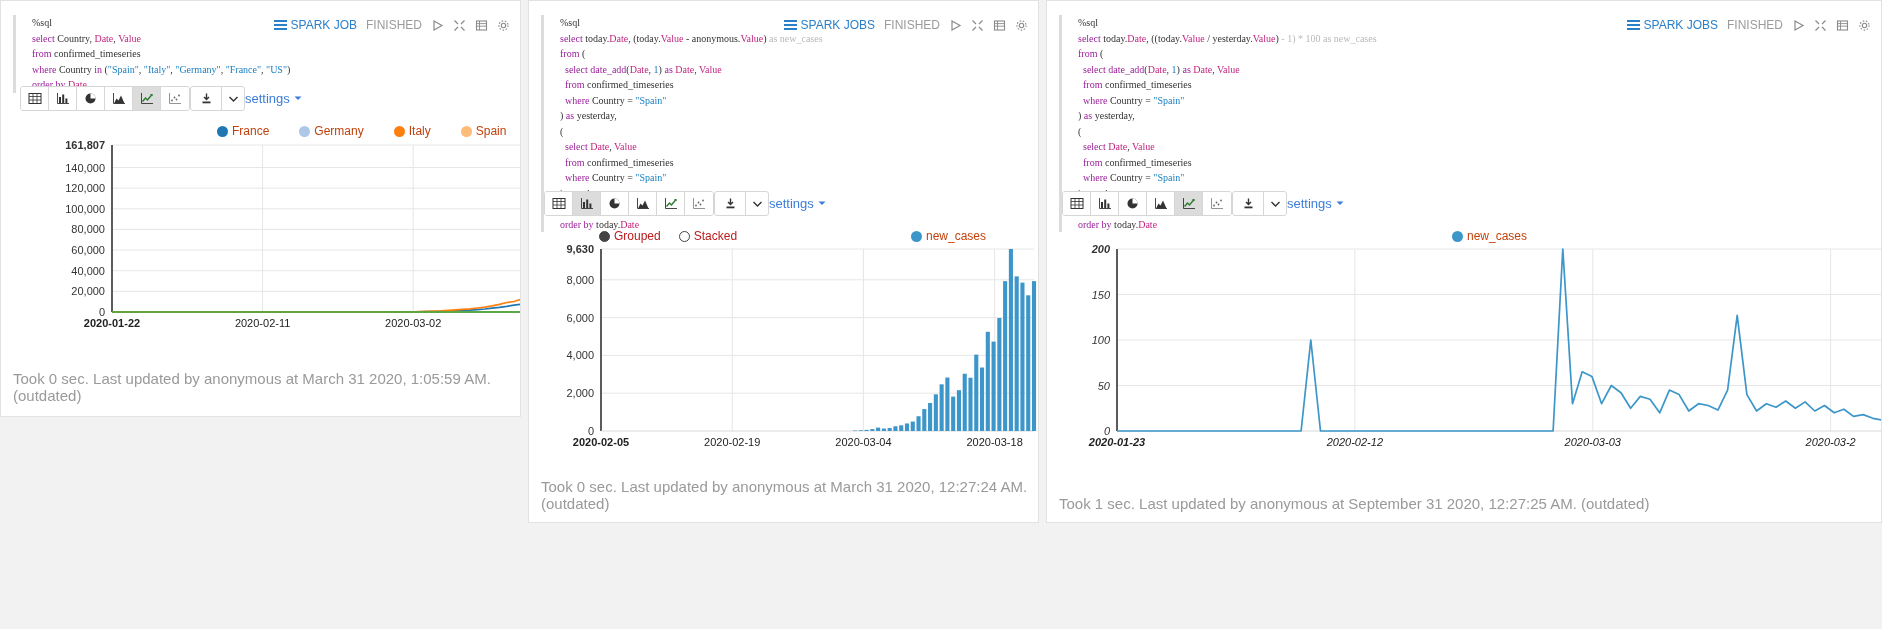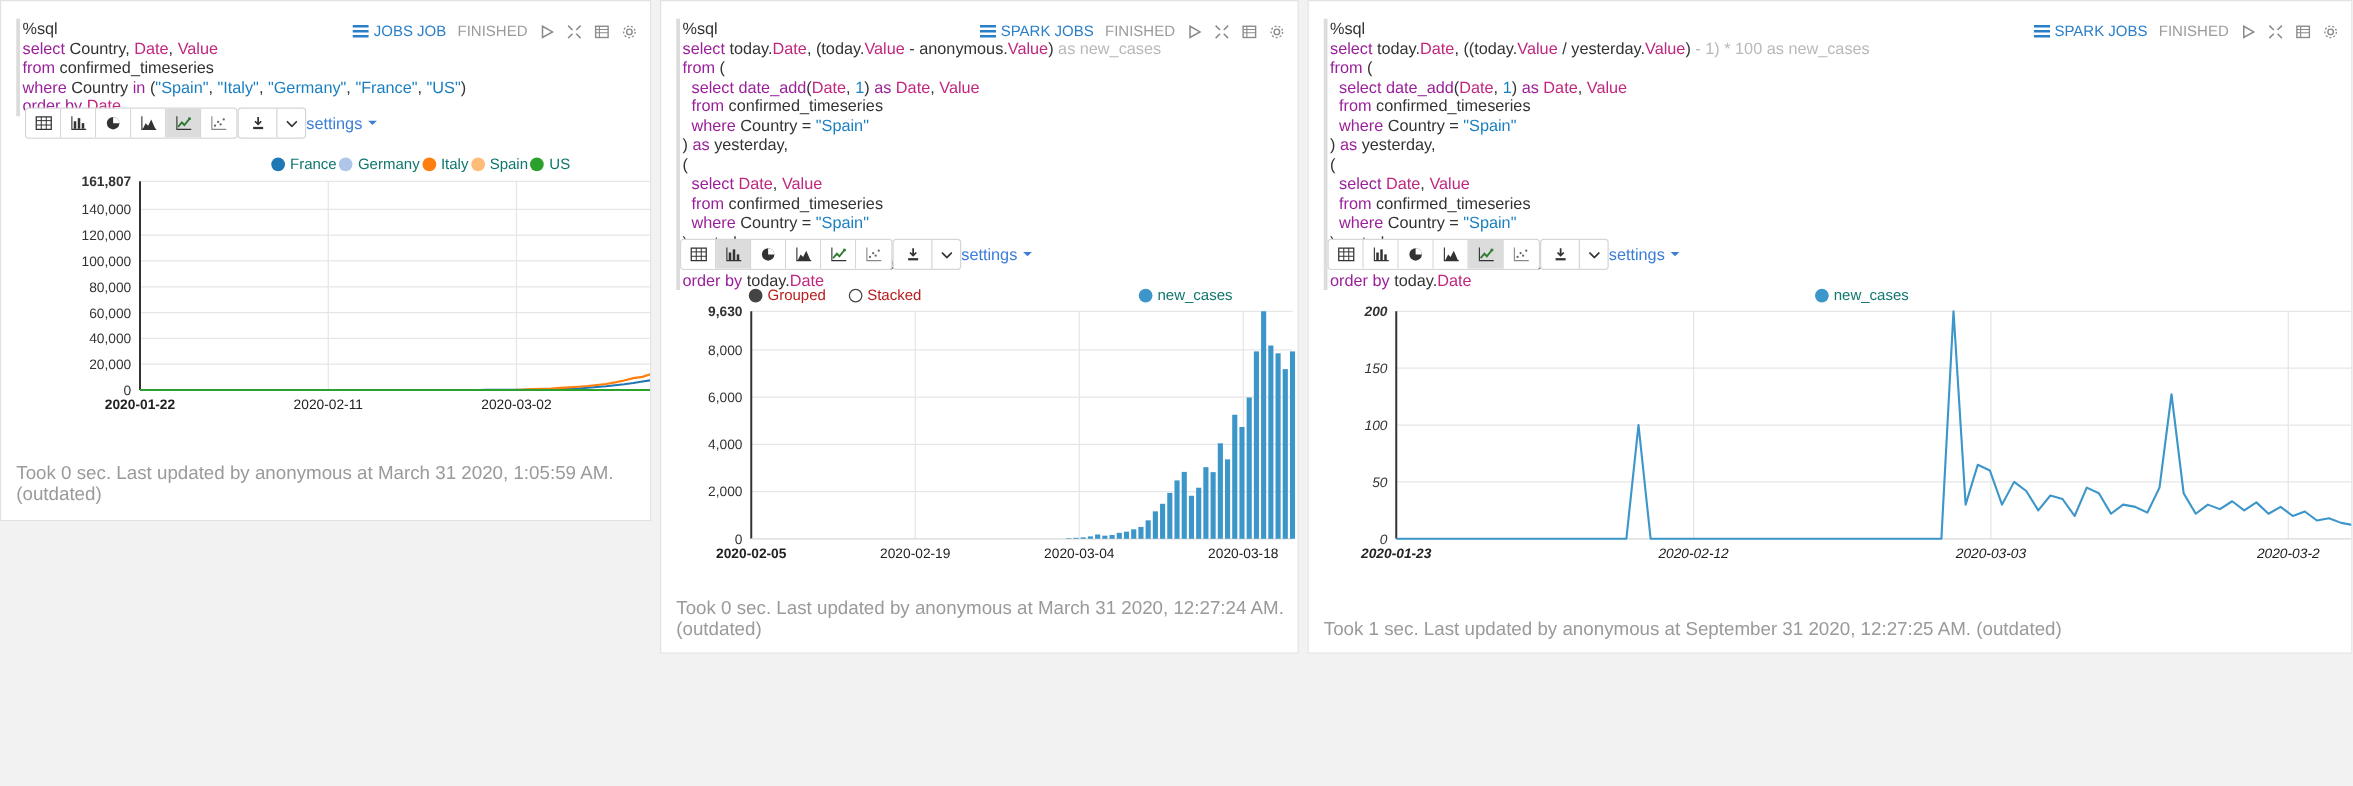--- a/index.html
+++ b/index.html
@@ -27,23 +27,23 @@
 
   
   .editor {
     position: absolute;
     top: 14px;
     left: 12px;
     right: 10px;
   }
   .code-block {
     border-left: 3px solid #dcdcdc;
-    padding-left: 2px;
-    font-family: Liberation Sans, sans-serif;
-    font-size: 13px;
+    padding-left: 16px;
+    font-family: Liberation Serif, serif;
+    font-size: 10px;
     line-height: 15.5px;
     color: #333;
     white-space: pre;
   }
   .kw   { color: #9a1f9a; }
   .fn   { color: #9a1f9a; }
   .str  { color: #1a7fc1; }
   .num  { color: #1a7fc1; }
   .id   { color: #c0267e; }
   .plain{ color: #333333; }
@@ -83,21 +83,21 @@
   }
   .vbtn:last-child { border-right: none; }
   .vbtn.active { background: #dcdcdc; }
   .dl-group { display: flex; border: 1px solid #d6d6d6; border-radius: 3px; overflow: hidden; background:#fff; }
   .dl-btn { width: 30px; height: 23px; display:flex; align-items:center; justify-content:center; cursor:pointer; }
   .dl-caret { width: 23px; height: 23px; display:flex; align-items:center; justify-content:center;
               border-left: 1px solid #d6d6d6; cursor: pointer; }
   .settings-link { color: #3b7dd8; font-size: 13px; cursor: pointer; display:flex; align-items:center; gap:4px; }
 
   
-  .legend { position: absolute; display: flex; align-items: flex-start; gap: 2px; font-size: 12px; color: #0f766e; }
+  .legend { position: absolute; display: flex; align-items: flex-start; gap: 30px; font-size: 12px; color: #c2410c; }
   .lg-item { display: flex; align-items: center; gap: 4px; cursor: pointer; }
   .lg-dot { width: 11px; height: 11px; border-radius: 50%; display:inline-block; }
 
   
   .radio-row { position: absolute; display: flex; align-items: center; gap: 18px; font-size: 12px; color: #b91c1c; }
   .radio-item { display: flex; align-items: center; gap: 4px; cursor: pointer; }
   .radio-mark { width: 11px; height: 11px; border-radius: 50%; display:inline-block; border: 1.5px solid #444; }
   .radio-mark.on { background: #444; }
 
   
@@ -133,21 +133,21 @@
 
       <div class="status-row">
         <span class="spark-job">
           <span class="spark-glyph">
             <svg width="13" height="11" viewBox="0 0 13 11">
                 <rect x="0" y="0" width="13" height="2" fill="#2a7fc9"></rect>
                 <rect x="0" y="4" width="13" height="2" fill="#2a7fc9"></rect>
                 <rect x="0" y="8" width="13" height="2" fill="#2a7fc9"></rect>
               </svg>
           </span>
-          <span>JOBS JOB</span>
+          <span>SPARK JOB</span>
         </span>
         <span class="finished">FINISHED</span>
         <span class="act-icons">
           <span class="ico"><svg width="13" height="13" viewBox="0 0 13 13">
                 <path d="M3 2 L11 6.5 L3 11 Z" fill="none" stroke="#8a8a8a" stroke-width="1.2"></path>
               </svg></span>
           <span class="ico"><svg width="13" height="13" viewBox="0 0 13 13">
                 <path d="M1.5 1.5 L5 5 M1.5 11.5 L5 8 M11.5 1.5 L8 5 M11.5 11.5 L8 8" stroke="#8a8a8a" stroke-width="1.2" fill="none"></path>
               </svg></span>
           <span class="ico"><svg width="13" height="13" viewBox="0 0 13 13">

